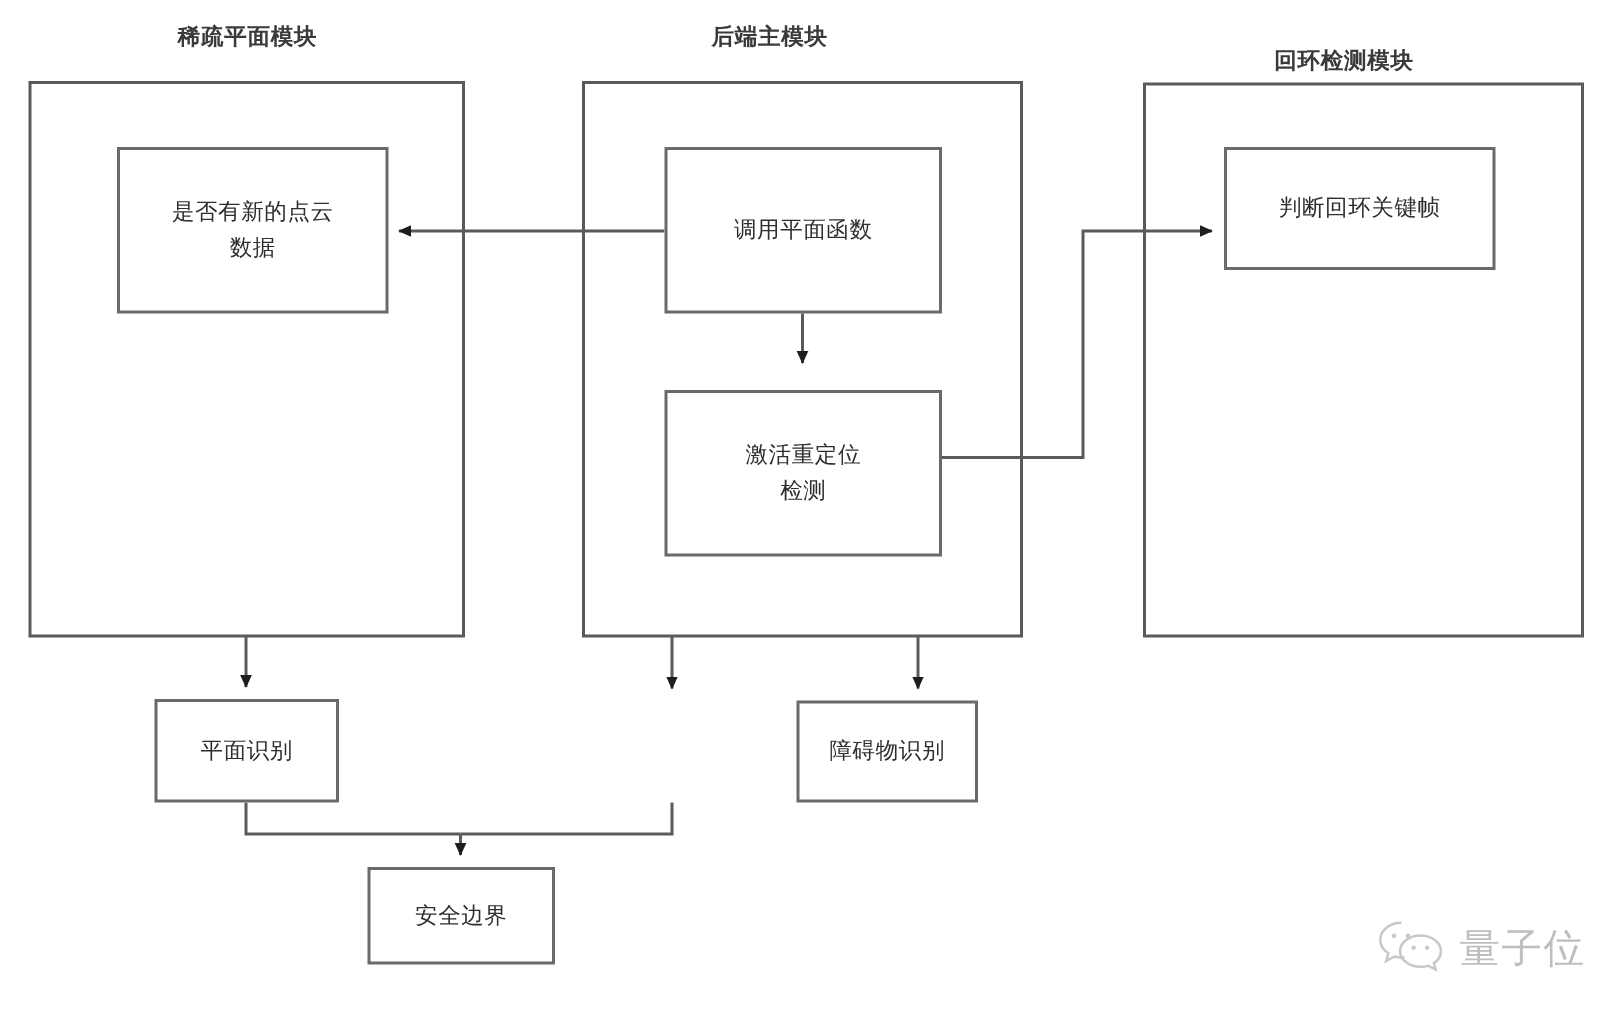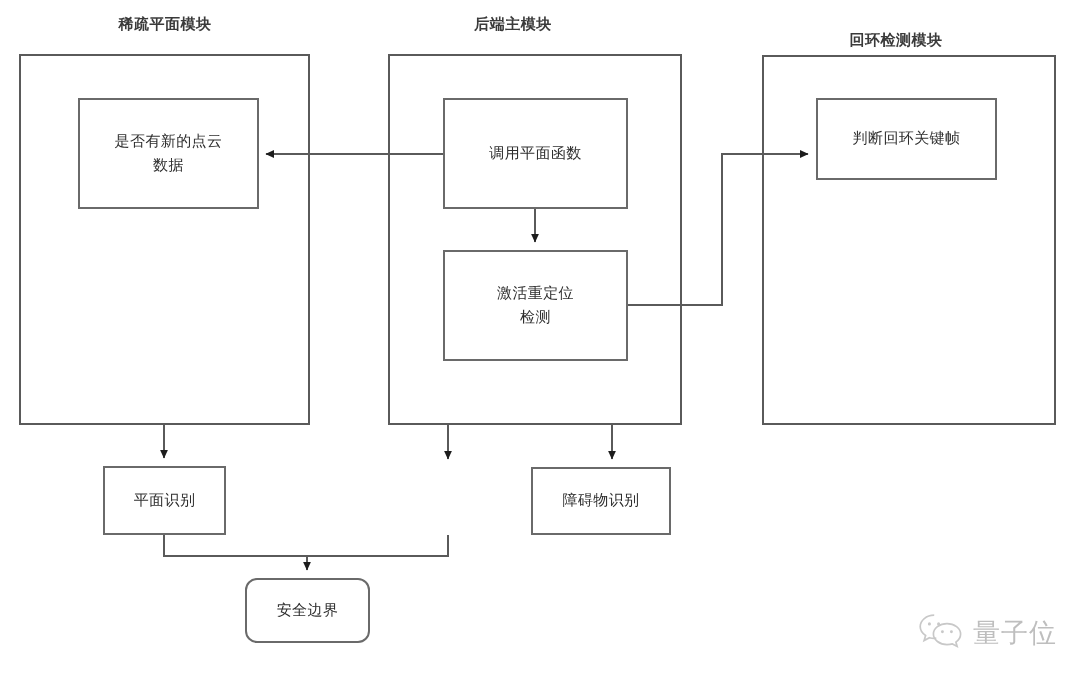--- a/index.html
+++ b/index.html
@@ -124,39 +124,39 @@
 
   <div class="node" style="left:78px; top:98px; width:181px; height:111px;">
     <span class="node-label">是否有新的点云
 数据</span>
   </div>
 
   <div class="node" style="left:443px; top:98px; width:185px; height:111px;">
     <span class="node-label">调用平面函数</span>
   </div>
 
-  <div class="node" style="left:443px; top:250px; width:185px; height:111px;text-align:center;">
+  <div class="node" style="left:443px; top:260px; width:185px; height:111px;text-align:center;">
     <span class="node-label">激活重定位
 检测</span>
   </div>
 
   <div class="node" style="left:816px; top:98px; width:181px; height:82px;">
     <span class="node-label">判断回环关键帧</span>
   </div>
 
   <div class="node" style="left:103px; top:466px; width:123px; height:69px;align-items:center;">
     <span class="node-label">平面识别</span>
   </div>
 
 
-  <div class="node" style="left:531px; top:467px; width:140px; height:68px;">
+  <div class="node" style="left:531px; top:467px; width:121px; height:68px;">
     <span class="node-label">障碍物识别</span>
   </div>
 
-  <div class="node" style="left:245px; top:578px; width:125px; height:65px;border-radius:12px;">
+  <div class="node" style="left:245px; top:578px; width:125px; height:65px;">
     <span class="node-label">安全边界</span>
   </div>
 
   <div id="watermark">
     <svg width="46" height="40" viewBox="0 0 46 40">
       <g fill="none" stroke="#c4c4c4" stroke-width="1.7">
         <path d="M16.2,3.2 C8.4,3.2 2.2,8.3 2.2,14.6 C2.2,18.2 4.3,21.4 7.6,23.5
                  L6.1,28.6 L11.5,25.7 C13,26.1 14.6,26.3 16.2,26.3
                  C16.9,26.3 17.6,26.26 18.3,26.19"></path>
         <path d="M29.0,11.6 C36.4,11.6 42.6,16.3 42.6,22.1

